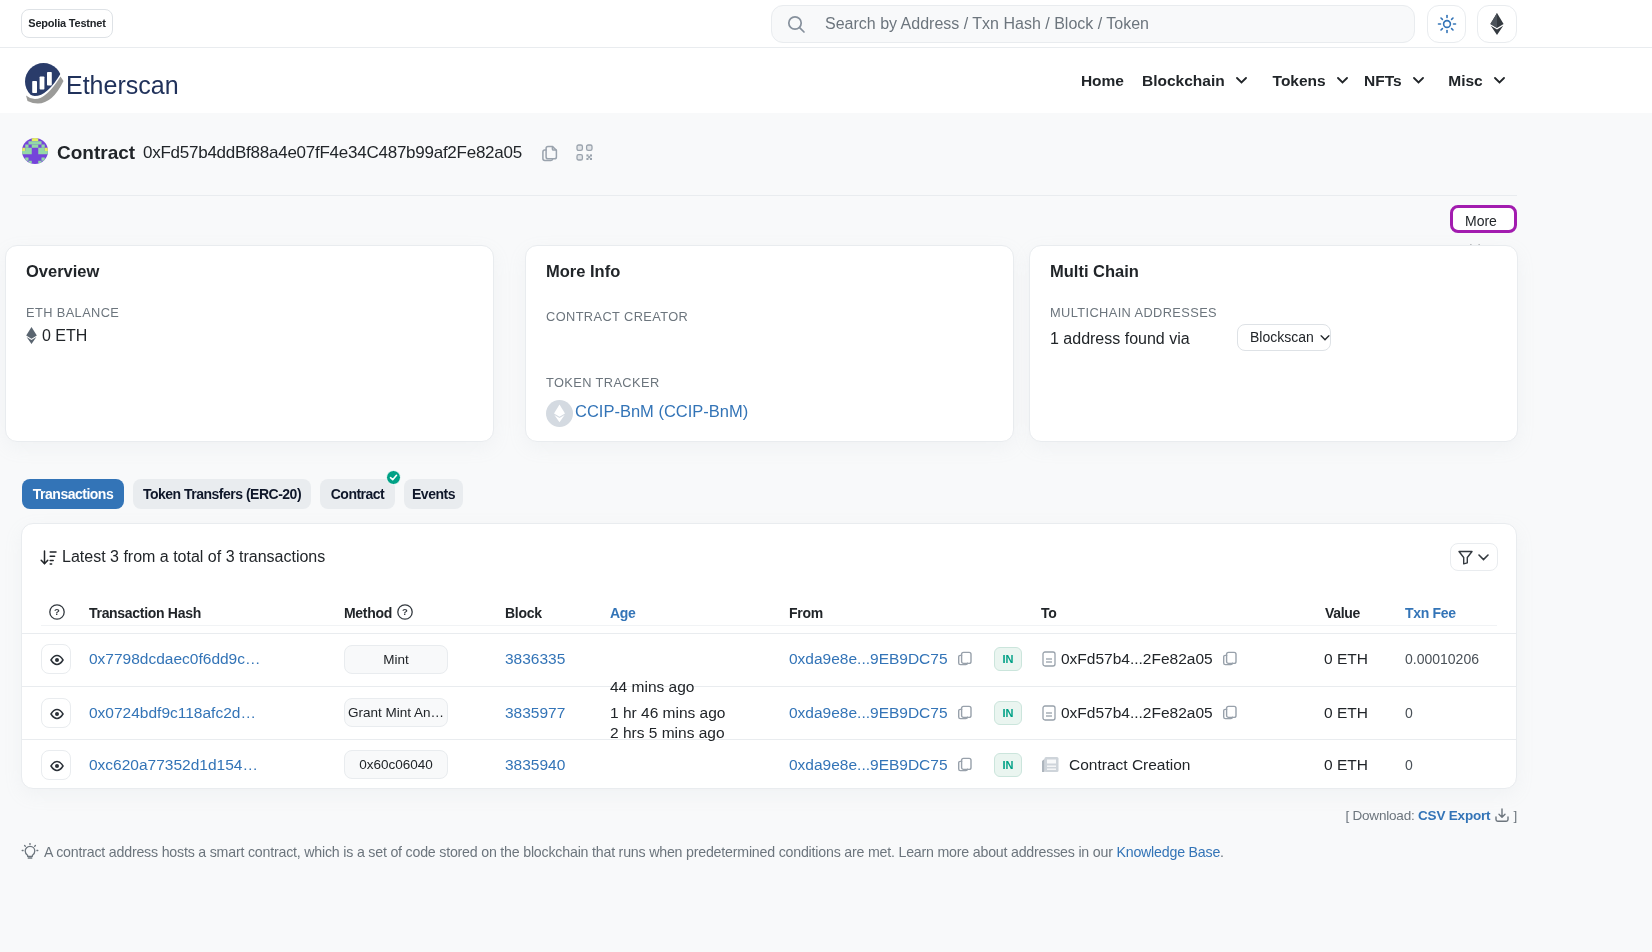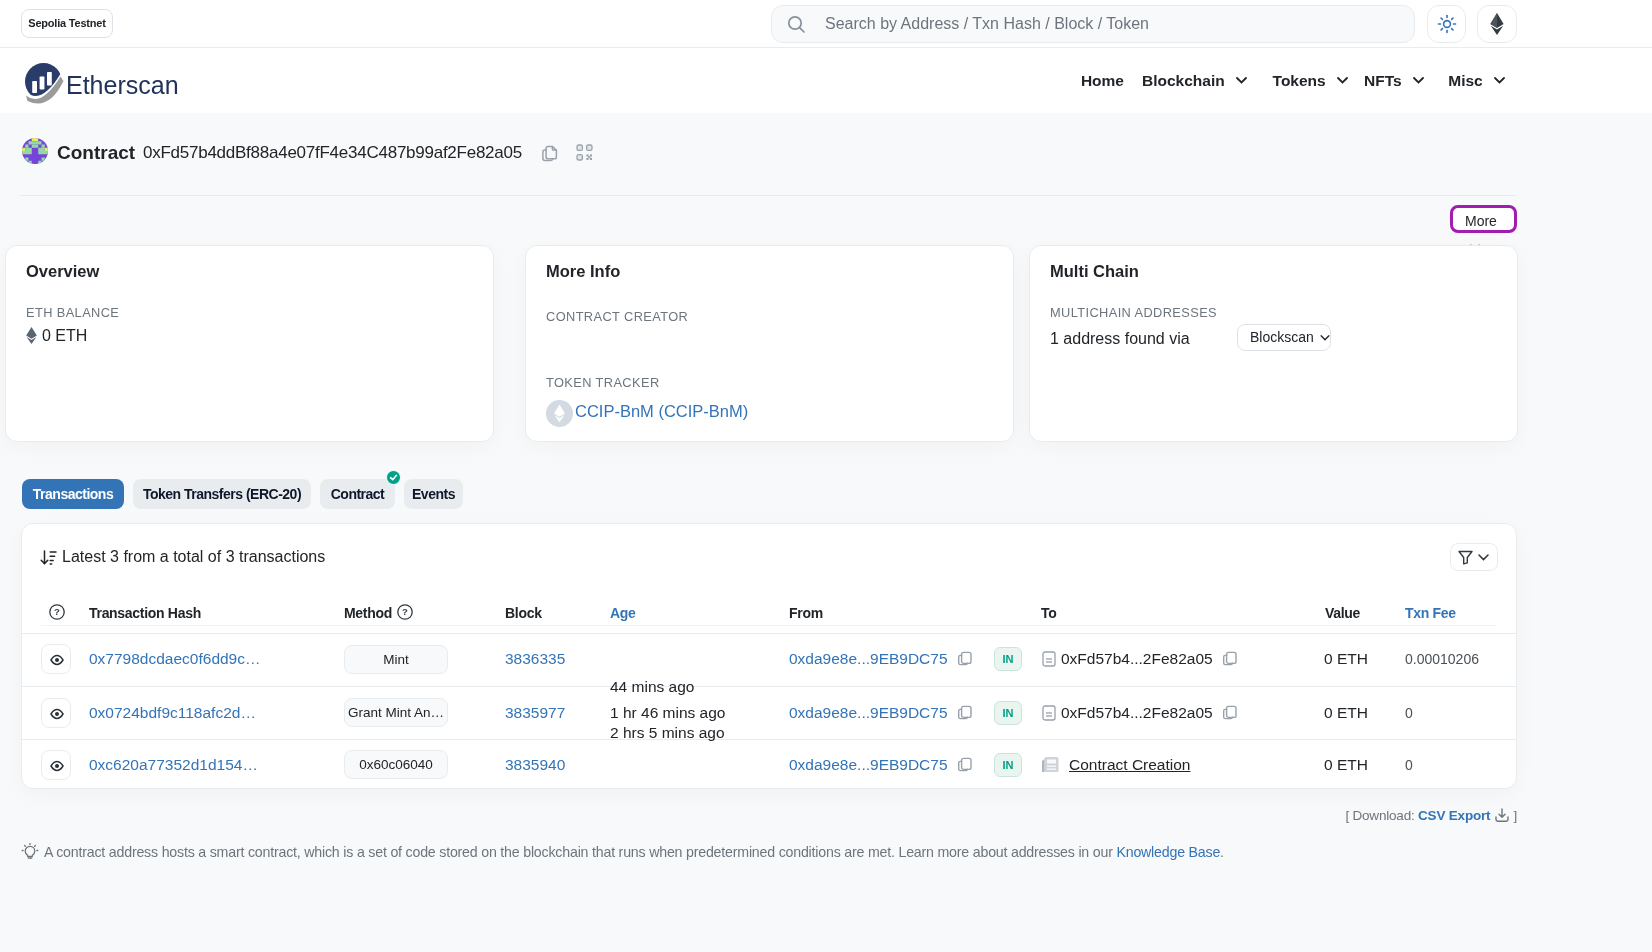--- a/index.html
+++ b/index.html
@@ -367,21 +367,21 @@
     <path d="M5.6 5.4 H4.4 C3.3 5.4 2.7 6 2.7 7.1 V12.9 C2.7 14 3.3 14.6 4.4 14.6 H9.8 C10.8 14.6 11.4 14.1 11.5 13.2" stroke-linecap="round"></path>
   </svg>
 <div class="inbadge" style="top:753px;">IN</div>
 <svg class="abs" style="left:1041px; top:756px;" width="19" height="17" viewBox="0 0 19 17">
     <rect x="3.5" y="1" width="14" height="15" rx="1.5" fill="#ced4da"></rect>
     <path d="M3.5 3 L1 5 V16 H3.5 Z" fill="#adb5bd"></path>
     <rect x="6" y="3.5" width="9" height="4" fill="#fff" opacity="0.85"></rect>
     <rect x="6" y="9.5" width="9" height="1.4" fill="#fff" opacity="0.85"></rect>
     <rect x="6" y="12.5" width="9" height="1.4" fill="#fff" opacity="0.85"></rect>
   </svg>
-<div class="td" style="left:1069px; top:756px;text-decoration:underline;">Contract Creation</div>
+<div class="td" style="left:1069px; top:756px;">Contract Creation</div>
 <div class="td" style="left:1324px; top:756px;">0 ETH</div>
 <div class="td" style="left:1405px; top:757px; font-size:14px; color:#495057;">0</div>
 
 <div class="csvrow">[ Download: <span style="color:#3374b7; font-weight:bold;">CSV Export</span>
 <svg width="16" height="16" viewBox="0 0 16 16" fill="none" stroke="#6c757d" stroke-width="1.4" stroke-linecap="round" stroke-linejoin="round" style="vertical-align:-3px;">
       <path d="M2 10 V12.5 C2 13.6 2.6 14.2 3.7 14.2 H12.3 C13.4 14.2 14 13.6 14 12.5 V10"></path>
       <path d="M8 2 V10 M5 7.2 L8 10.2 L11 7.2"></path>
     </svg> ]</div>
 <div class="bulb">
   <svg width="18" height="18" viewBox="0 0 18 18" fill="none" stroke="#6c757d" stroke-width="1.3" stroke-linecap="round">

